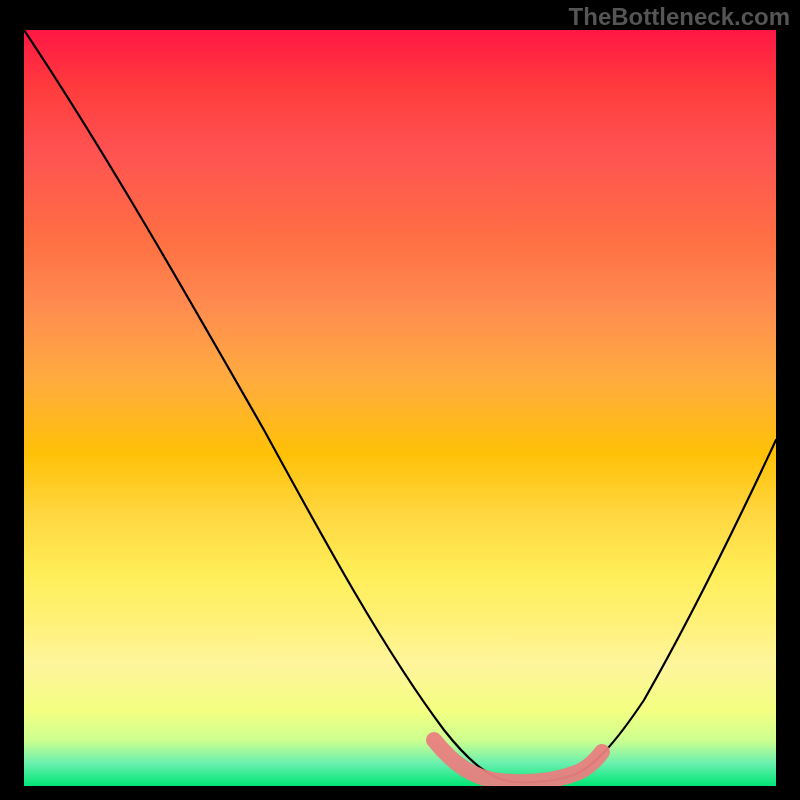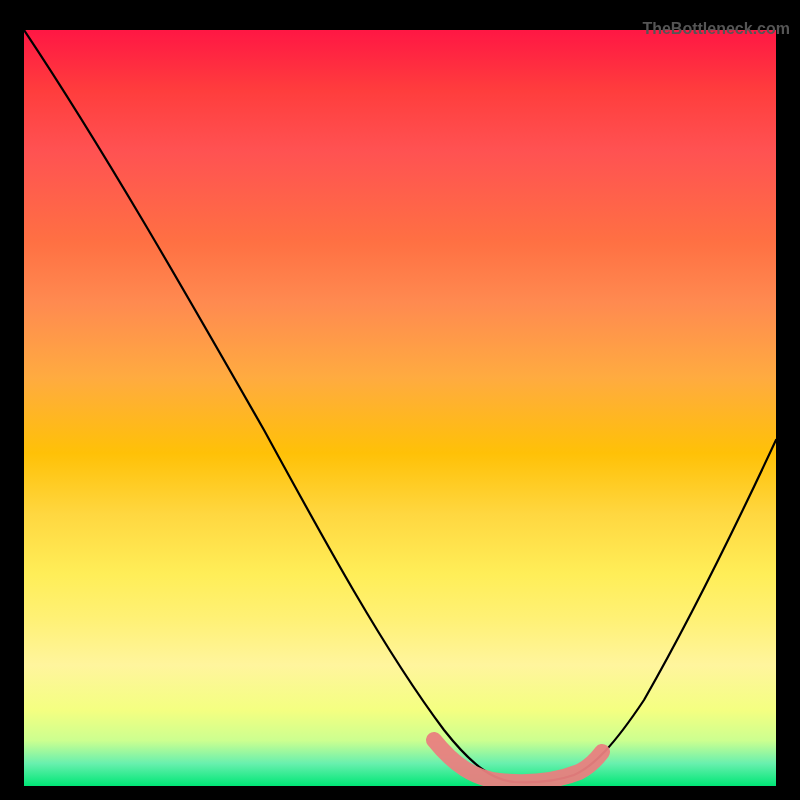--- a/index.html
+++ b/index.html
@@ -6,24 +6,24 @@
   body {
     width: 800px;
     height: 800px;
     background: #000;
     position: relative;
     overflow: hidden;
     font-family: Arial, Helvetica, sans-serif;
   }
   .watermark {
     position: absolute;
-    top: 20px;
+    top: 3px;
     right: 10px;
     color: #555;
-    font-size: 16px;
+    font-size: 24px;
     font-weight: 600;
     z-index: 10;
   }
   .plot-area {
     position: absolute;
     left: 24px;
     top: 30px;
     width: 752px;
     height: 756px;
     background: linear-gradient(to bottom,

